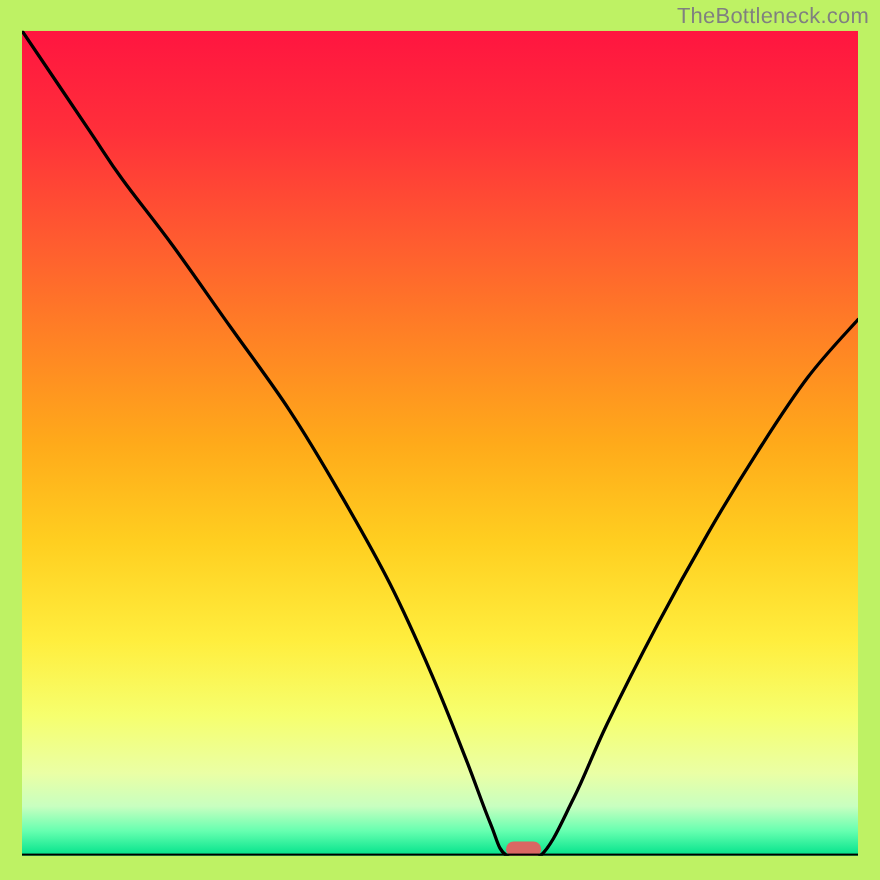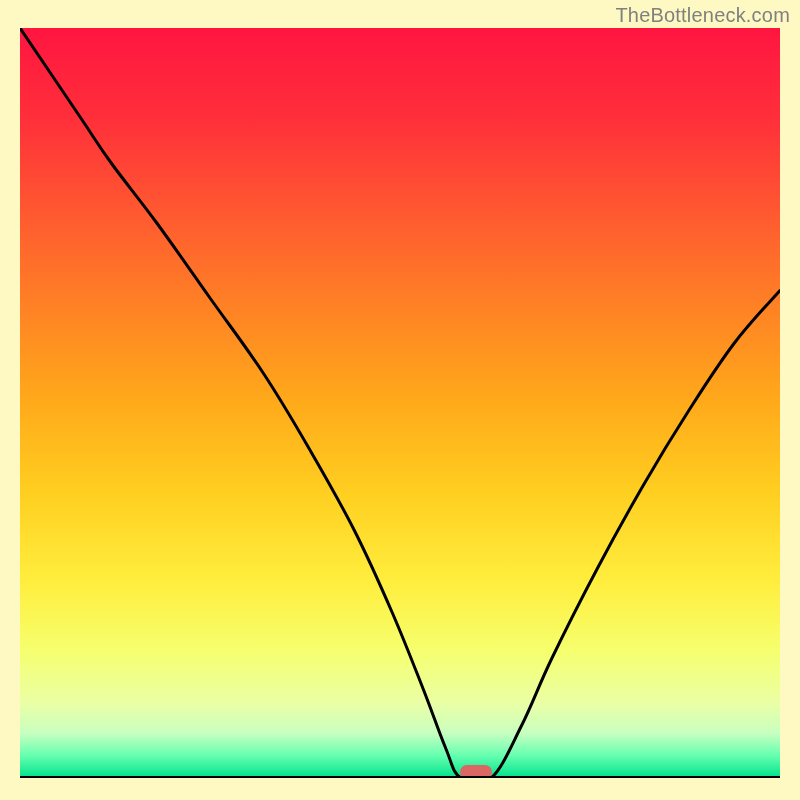--- a/index.html
+++ b/index.html
@@ -8,21 +8,21 @@
     width: 800px;
     height: 800px;
     background: #000;
     overflow: hidden;
     font-family: Arial, Helvetica, sans-serif;
   }
   .frame {
     position: relative;
     width: 800px;
     height: 800px;
-    background: #fef9c3;
+    background: #bef264;
   }
   .watermark {
     position: absolute;
     top: 4px;
     right: 10px;
     color: #808080;
     font-size: 20px;
     font-weight: 500;
     letter-spacing: 0.2px;
     z-index: 5;

